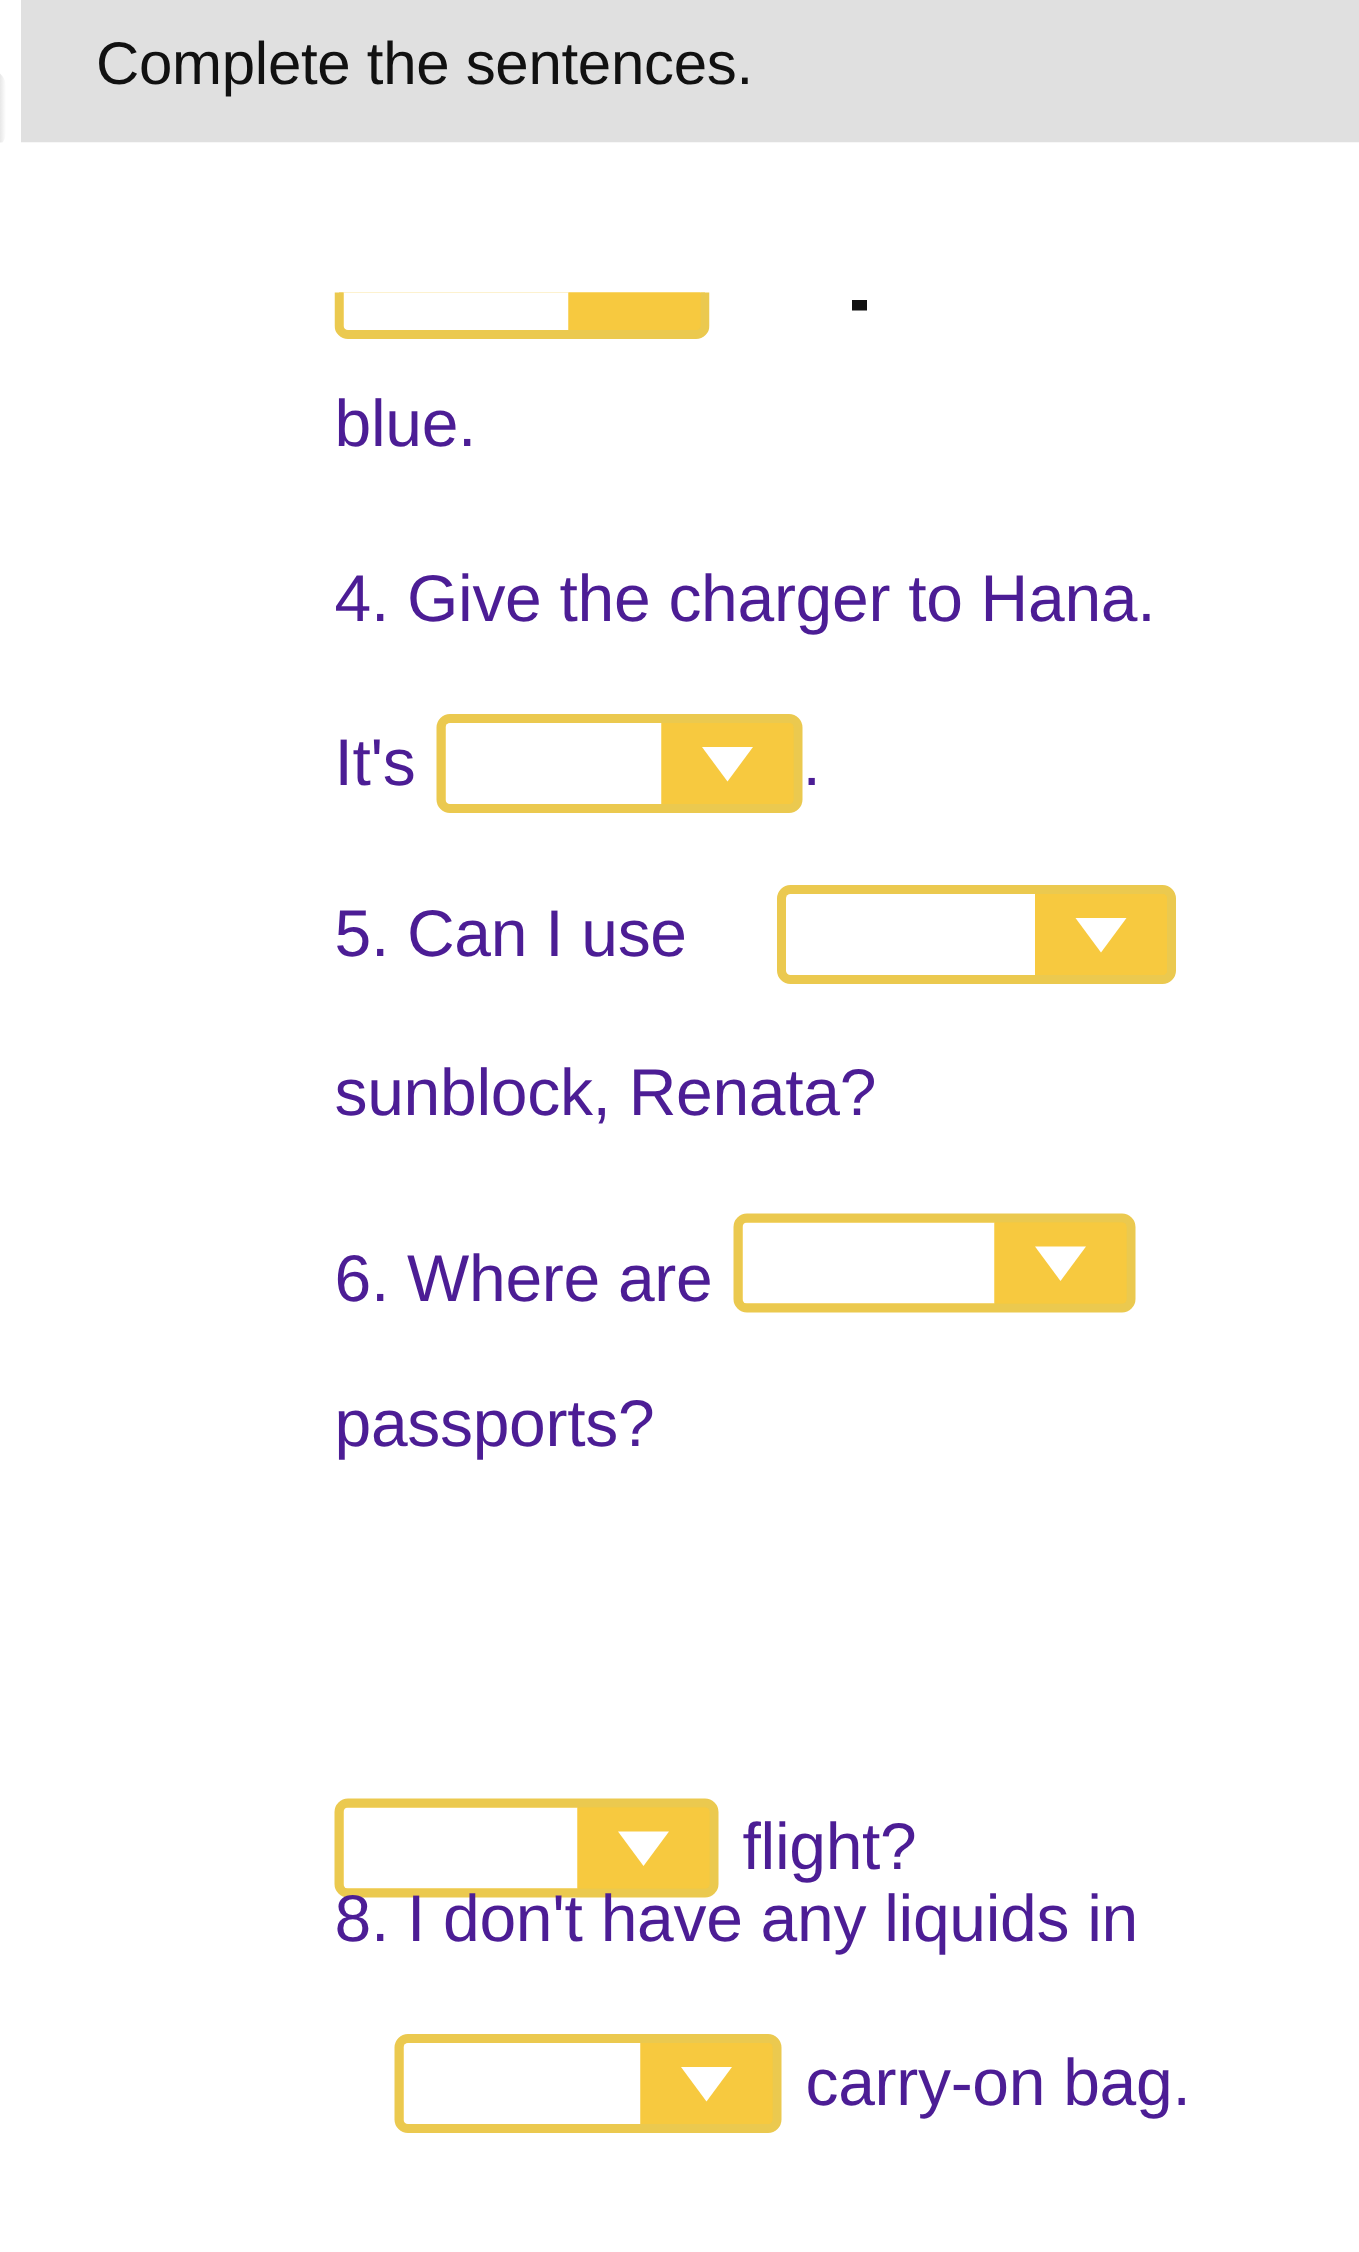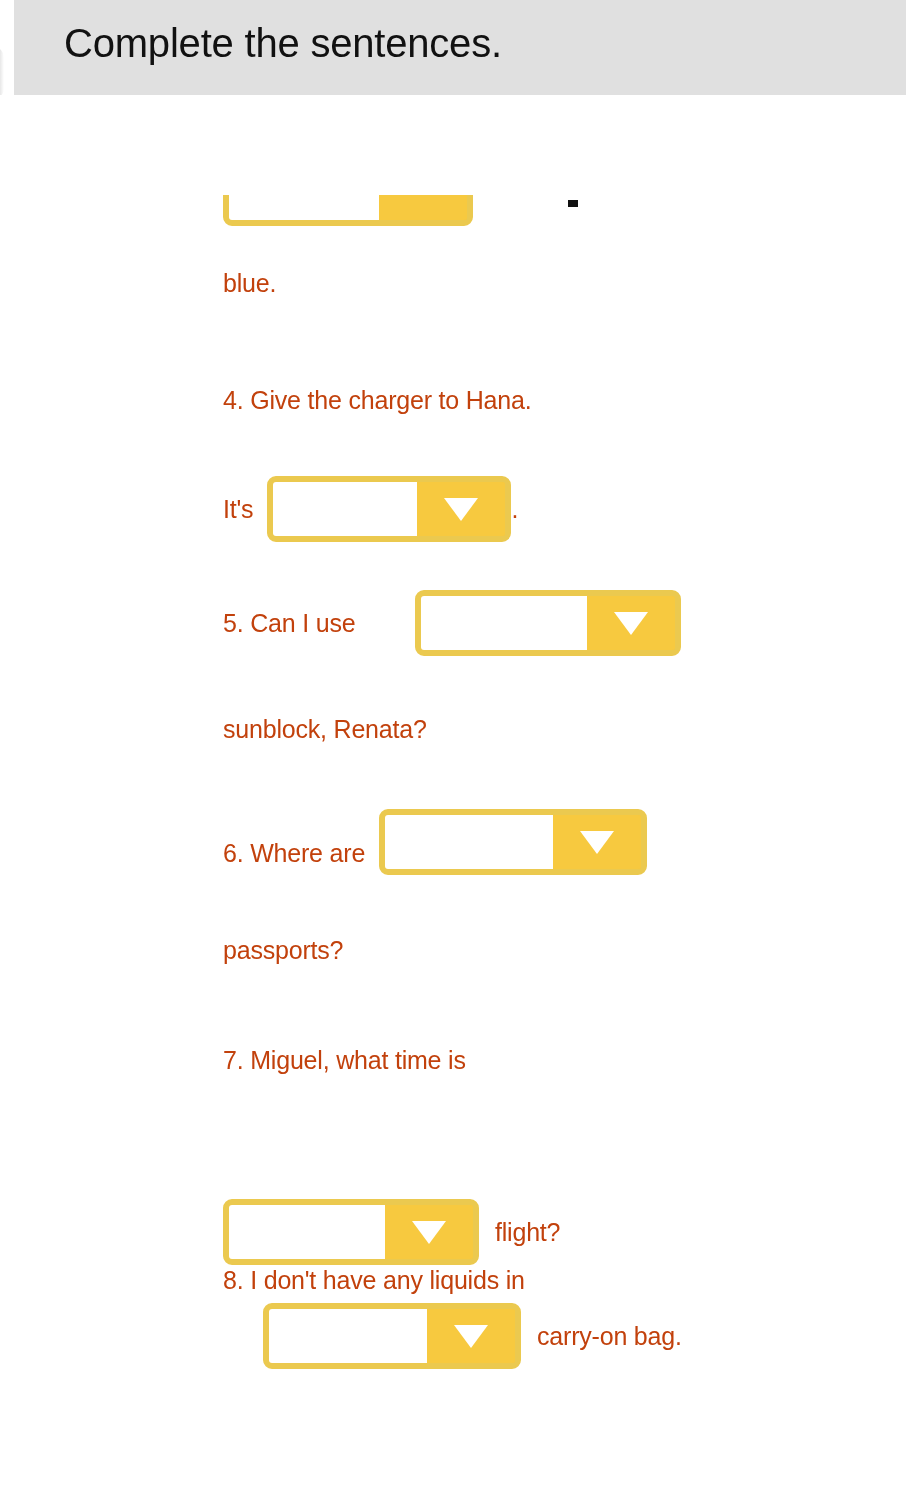--- a/index.html
+++ b/index.html
@@ -65,23 +65,23 @@
 
   .line {
     position:absolute;
     left:223px;
     display:flex;
     align-items:center;
     white-space:nowrap;
   }
 
   .txt {
-    font-size:25px;
+    font-size:44px;
     line-height:44px;
-    color:#c2410c;
+    color:#4c1d95;
     letter-spacing:-0.2px;
   }
 
   
   .dropdown {
     display:inline-flex;
     align-items:stretch;
     height:66px;
     border:6px solid #ebc94f;
     border-radius:9px;
@@ -160,21 +160,21 @@
   .l-blue       { top:  166px; }
   .l-q4         { top:  283px; }
   .l-its        { top:  381px; }
   .l-q5         { top:  495px; gap: 46px; }
   .l-sunblock   { top:  612px; justify-content: center; }
   .l-q6         { top:  714px; align-items: flex-end; }
   .l-passports  { top:  833px; }
   .l-q7         { top:  943px; }
   .l-flight     { top: 1104px; }
   .l-q8         { top: 1163px; }
-  .l-carryon    { top: 1208px; padding-left: 40px; }
+  .l-carryon    { top: 1261px; padding-left: 40px; }
 
   .gap-left  { margin-left:14px; }
   .gap-right { margin-right:16px; }
 </style>
 </head>
 <body>
 
 <div id="screen">
 
   <div class="header-band">
@@ -235,23 +235,20 @@
         <span class="arrow-btn">
           <span class="caret"></span>
         </span>
       </span>
     </div>
 
     <div class="line l-passports">
       <span class="txt">passports?</span>
     </div>
 
-    <div class="line l-q7">
-      <span class="txt">7. Miguel, what time is</span>
-    </div>
 
     <div class="line l-flight">
       <span class="dropdown w-seven gap-right">
         <span class="field"></span>
         <span class="arrow-btn">
           <span class="caret"></span>
         </span>
       </span>
       <span class="txt">flight?</span>
     </div>

